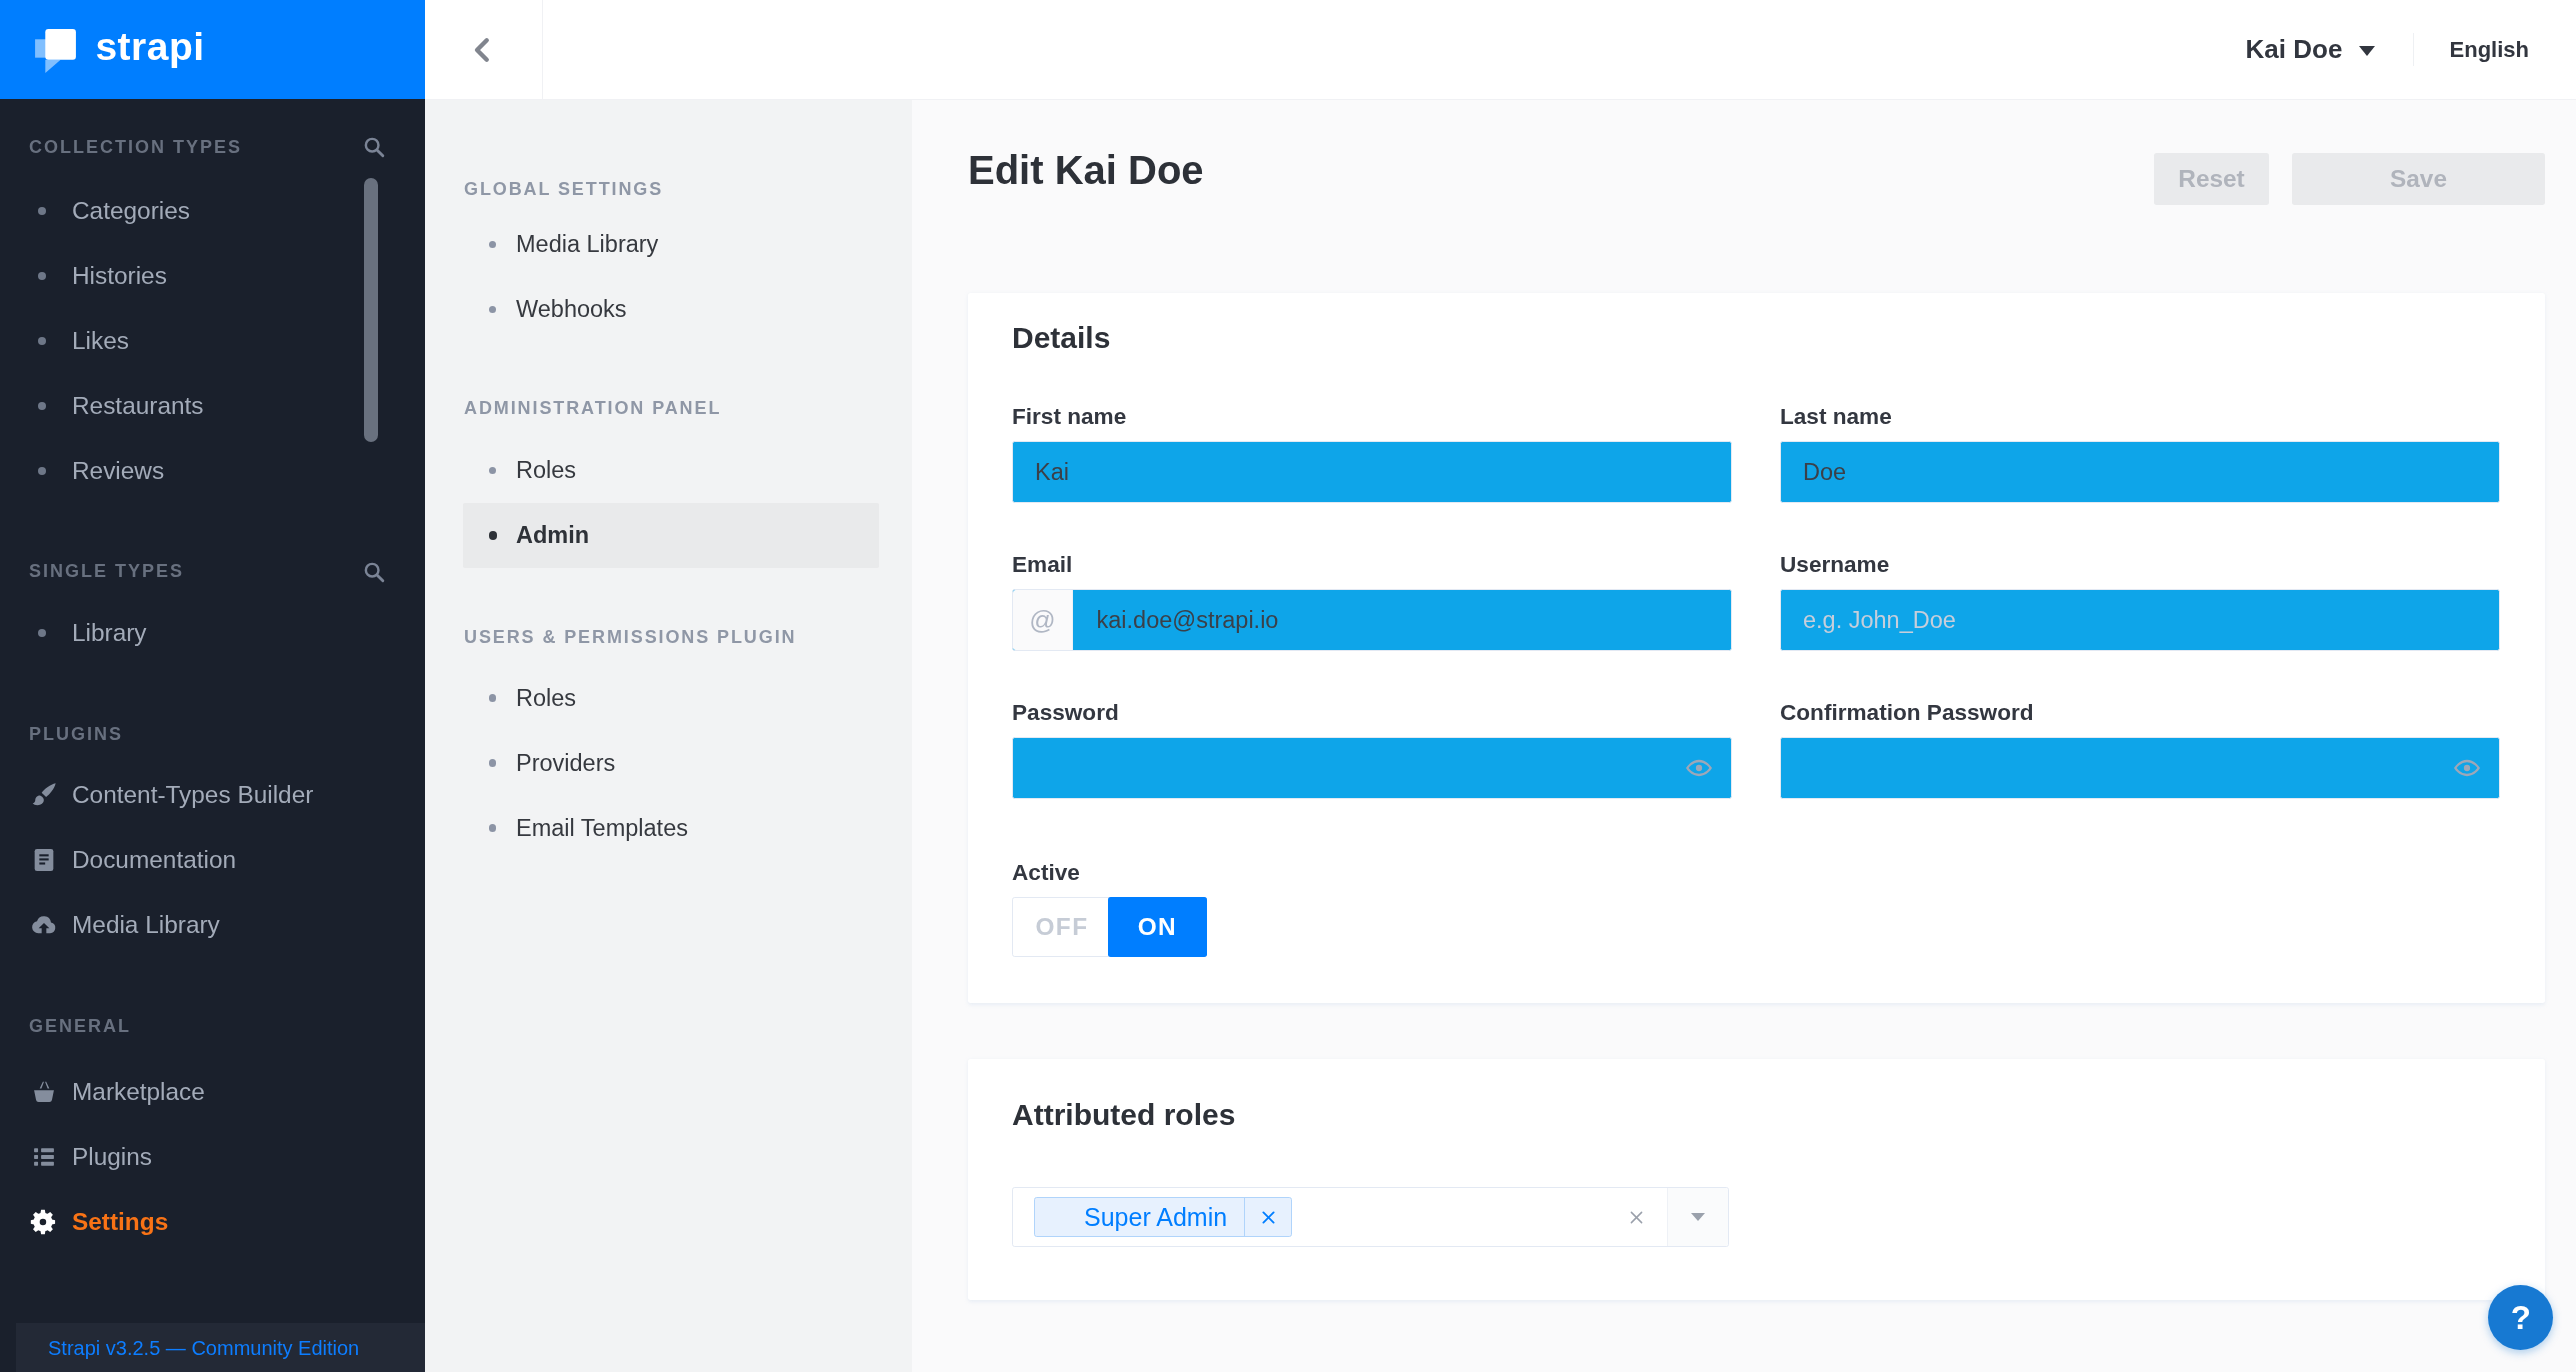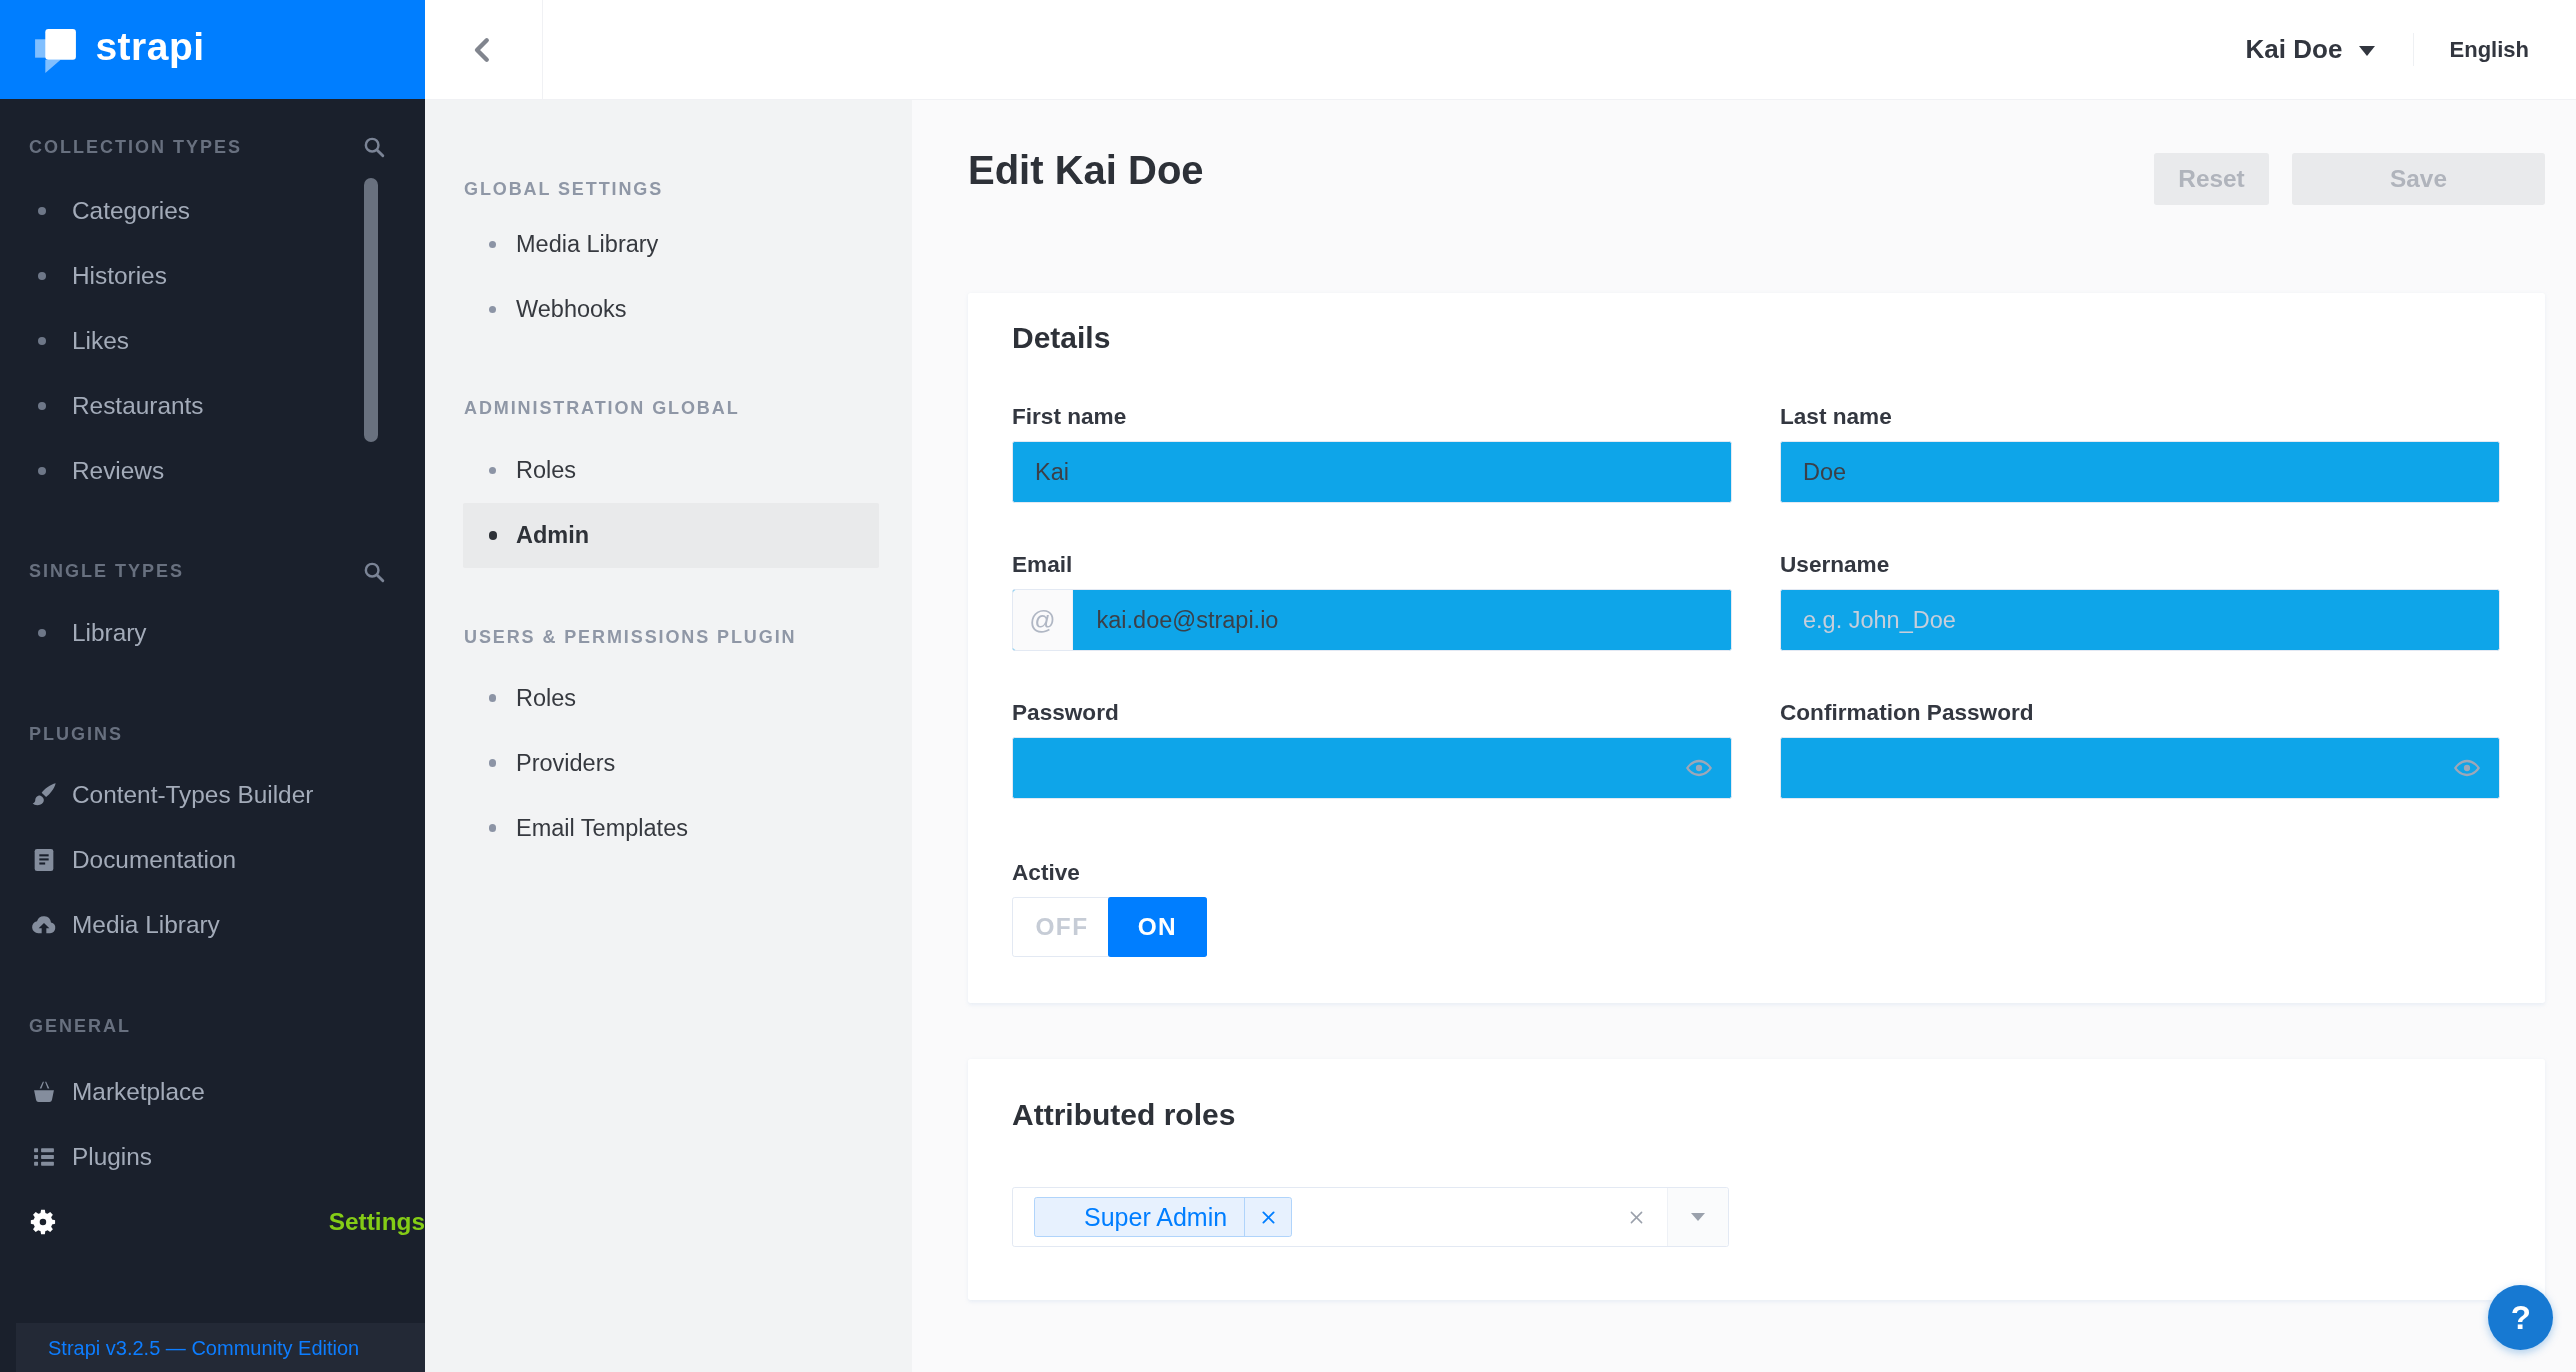--- a/index.html
+++ b/index.html
@@ -11,21 +11,21 @@
   
   .sidebar { position:absolute; left:0; top:0; width:425px; height:100%; background:#1a202c; z-index:3; }
   .logo-bar { height:99px; background:#007eff; display:flex; align-items:center; gap:15.4px; padding-left:31px; cursor:pointer; }
   .logo-mark { width:49px; height:49px; }
   .logo-text { color:#fff; font-size:39px; font-weight:700; letter-spacing:0.5px; margin-top:-5.4px; }
   .s-head { display:flex; align-items:center; justify-content:space-between; height:22.6px; margin:0 39px 0 29px; color:#68707f; font-size:18px; font-weight:700; letter-spacing:2px; }
   .s-head .search-ic { width:24.4px; height:24.4px; color:#7b8496; cursor:pointer; }
   .sidebar li { position:relative; height:65px; display:flex; align-items:center; padding-left:72px; color:#a3abb9; font-size:24.4px; cursor:pointer; }
   .sidebar li.bullet::before { content:""; position:absolute; left:38px; width:8.1px; height:8.1px; border-radius:50%; background:#6e7788; }
   .sidebar li .it-ic { position:absolute; left:30px; width:28px; height:28px; color:#848d9d; display:flex; }
-  .sidebar li.active { color:#84cc16; font-weight:600;justify-content:flex-end; }
+  .sidebar li.active { color:#f97316; font-weight:600; }
   .sidebar li.active .it-ic { color:#ffffff; }
   .mt-h1{margin-top:37px;} .mt-u1{margin-top:20px;}
   .mt-h2{margin-top:57px;} .mt-u2{margin-top:17px;}
   .mt-h3{margin-top:58px;} .mt-u3{margin-top:17px;}
   .mt-h4{margin-top:57px;} .mt-u4{margin-top:22px;}
   .scroll-thumb { position:absolute; left:364px; top:178px; width:13.6px; height:264px; border-radius:7.2px; background:#69717f; cursor:grab; }
   .sidebar-footer { position:absolute; left:0; right:0; bottom:0; height:50px; background:#232936; display:flex; align-items:center; padding-left:32px;margin-left:16px; }
   .sidebar-footer a { color:#0d7dff; font-size:20px; text-decoration:none; cursor:pointer; }
 
   
@@ -234,21 +234,21 @@
 <nav class="settings-nav">
   <div class="sn-head sn-h1">GLOBAL SETTINGS</div>
   <ul class="sn-u1">
     <li>
         <span>Media Library</span>
       </li>
     <li>
         <span>Webhooks</span>
       </li>
   </ul>
-  <div class="sn-head sn-h2">ADMINISTRATION GLOBAL</div>
+  <div class="sn-head sn-h2">ADMINISTRATION PANEL</div>
   <ul class="sn-u2">
     <li>
         <span>Roles</span>
       </li>
     <li class="active">
         <span>Admin</span>
       </li>
   </ul>
   <div class="sn-head sn-h3">USERS &amp; PERMISSIONS PLUGIN</div>
   <ul class="sn-u3">

